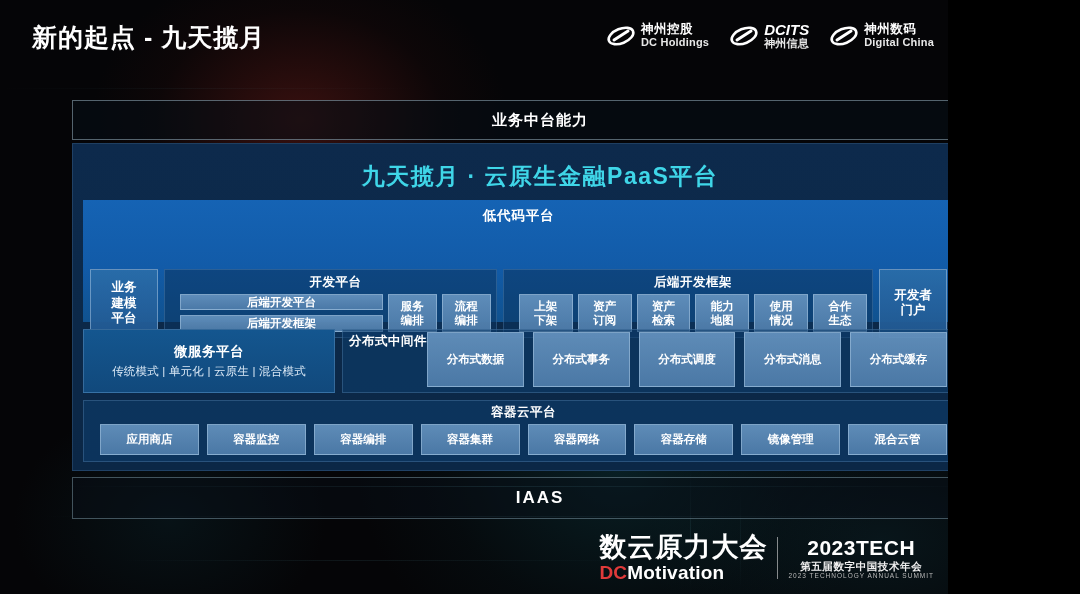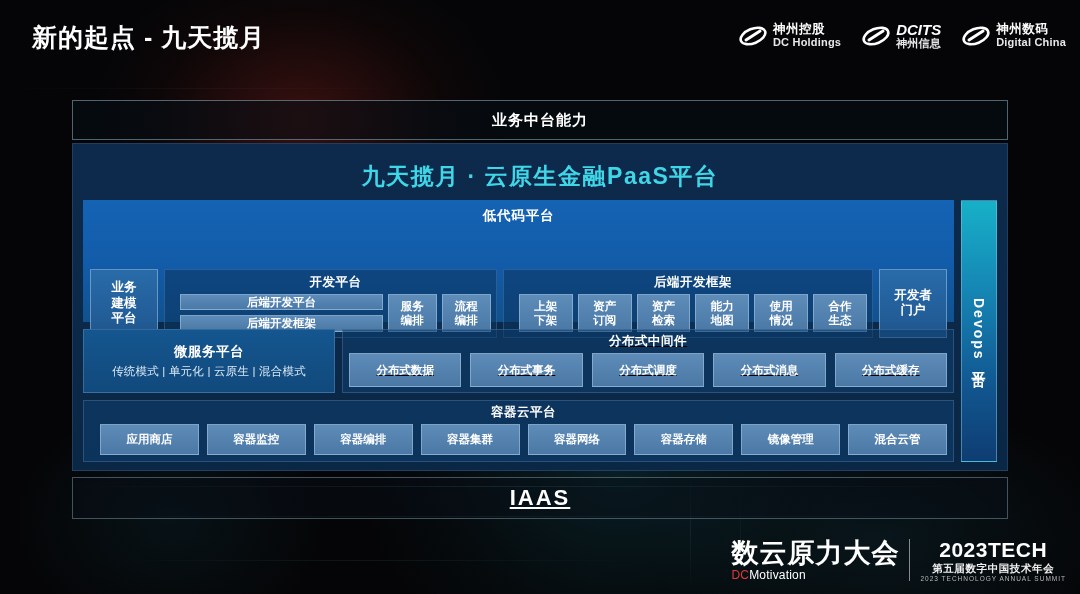--- a/index.html
+++ b/index.html
@@ -4,21 +4,21 @@
 <style>
   * { box-sizing: border-box; margin: 0; padding: 0; }
   html, body {
     width: 1080px; height: 594px;
     background: #000;
     font-family: "Liberation Sans", "DejaVu Sans", sans-serif;
     overflow: hidden;
   }
   #slide {
     position: relative;
-    width: 1080px; height: 594px;
+    width: 948px; height: 594px;
     background:
       radial-gradient(ellipse 260px 200px at 300px 120px, rgba(120,30,25,0.45) 0%, rgba(60,15,12,0.15) 55%, rgba(0,0,0,0) 80%),
       radial-gradient(ellipse 320px 260px at 620px 470px, rgba(14,70,80,0.40) 0%, rgba(8,40,48,0.16) 55%, rgba(0,0,0,0) 82%),
       radial-gradient(ellipse 300px 180px at 880px 540px, rgba(16,60,72,0.30) 0%, rgba(0,0,0,0) 78%),
       radial-gradient(ellipse 200px 150px at 170px 520px, rgba(12,48,58,0.30) 0%, rgba(0,0,0,0) 78%),
       #050507;
     overflow: hidden;
   }
   
   .fiber {
@@ -126,21 +126,21 @@
     display: flex; flex-direction: column; align-items: center; justify-content: center;
     gap: 3px;
   }
   .micro-title { font-size: 13.5px; font-weight: bold; color: #fff; letter-spacing: .5px; }
   .micro-sub { font-size: 11.5px; color: #dbe9f6; letter-spacing: .2px; }
   .mw {
     flex: 1;
     background: rgba(14,60,106,0.6);
     border: 1px solid rgba(120,165,210,0.28);
     padding: 2px 6px 5px 6px;
-    display: flex; flex-direction: column; text-decoration: underline;
+    display: flex; 
   }
   .mw-row { display: flex; gap: 9px; flex: 1; }
   .mw-row .chip { flex: 1; }
 
   
   .container-sec {
     flex: 1;
     background: rgba(14,60,106,0.6);
     border: 1px solid rgba(120,165,210,0.28);
     padding: 2px 6px 6px 16px;
@@ -161,30 +161,30 @@
     font-size: 14px; font-weight: bold; color: #fff; letter-spacing: 2px;
   }
 
   
   .iaas-bar {
     position: absolute; left: 72px; top: 477px; width: 936px; height: 42px;
     border: 1px solid rgba(140,170,185,0.45);
     background: rgba(8,16,24,0.45);
     display: flex; align-items: center; justify-content: center;
   }
-  .iaas-bar span { font-size: 22px; font-weight: bold; color: #ffffff; letter-spacing: 2px; text-decoration: underline; }
+  .iaas-bar span { font-size: 17px; font-weight: bold; color: #ffffff; letter-spacing: 2px; }
 
   
   .conf {
     position: absolute; right: 14px; bottom: 12px;
     display: flex; align-items: center; gap: 10px;
   }
   .conf-left { text-align: left; line-height: 1; }
   .conf-cn { font-size: 27px; font-weight: bold; color: #ffffff; letter-spacing: 1px; white-space: nowrap; }
-  .conf-en { font-size: 12px; font-weight: normal; letter-spacing: .2px; margin-top: 2px; white-space: nowrap; }
+  .conf-en { font-size: 19px; font-weight: bold; letter-spacing: .2px; margin-top: 2px; white-space: nowrap; }
   .conf-en .dc { color: #e03a3a; }
   .conf-en .rest { color: #ffffff; }
   .conf-div { width: 1px; height: 42px; background: rgba(220,220,220,0.6); }
   .conf-right { text-align: center; line-height: 1.15; }
   .conf-year { font-size: 21px; font-weight: bold; color: #ffffff; letter-spacing: .5px; white-space: nowrap; }
   .conf-sub1 { font-size: 10.5px; font-weight: bold; color: #f0f0f0; letter-spacing: .6px; white-space: nowrap; }
   .conf-sub2 { font-size: 6.5px; color: #b9b9b9; letter-spacing: 1px; white-space: nowrap; }
 </style>
 </head>
 <body>

